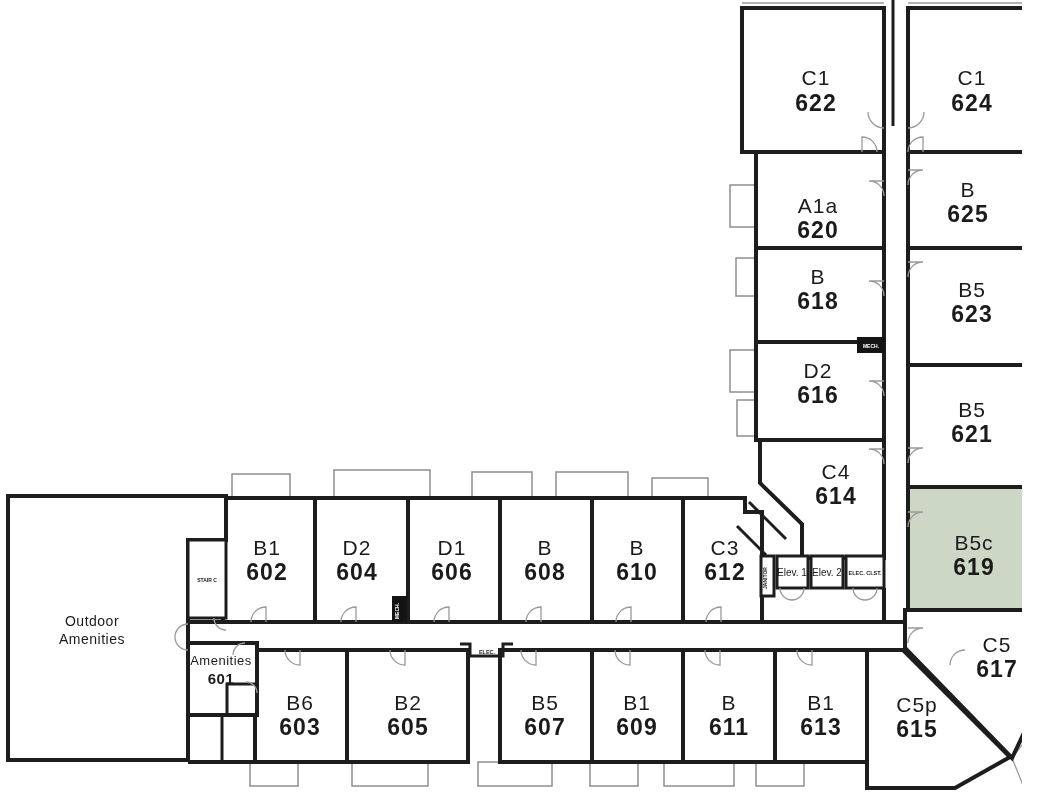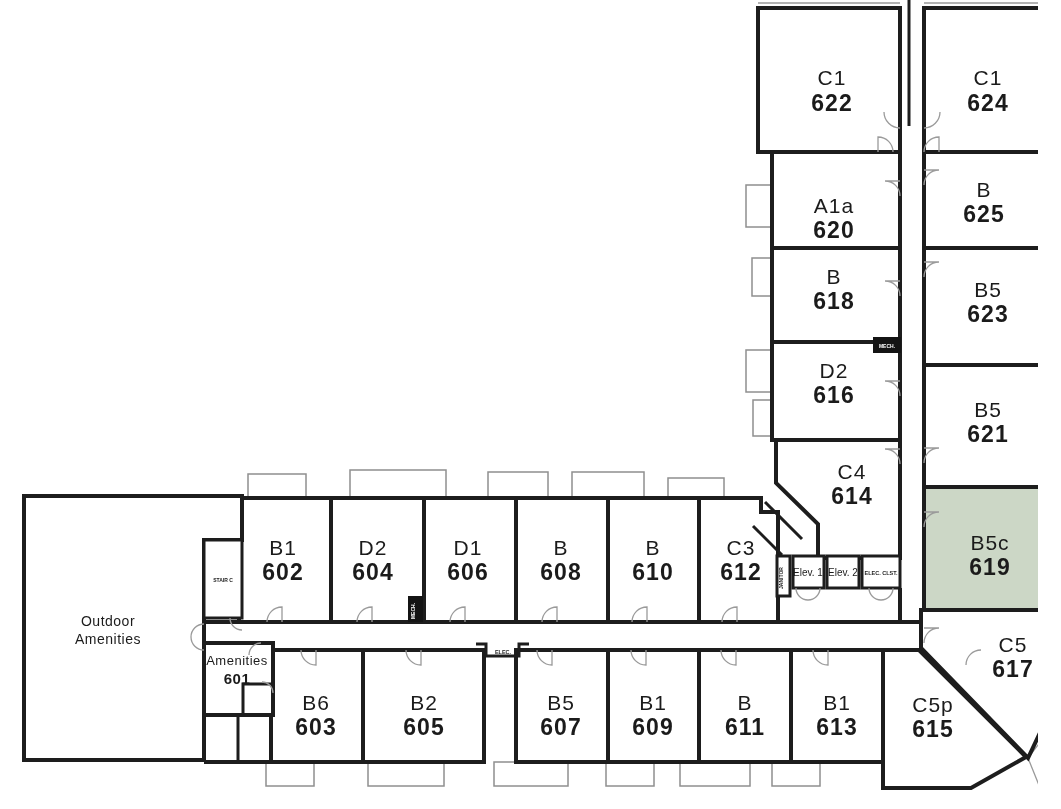--- a/index.html
+++ b/index.html
@@ -1,16 +1,16 @@
 <!DOCTYPE html>
 <html><head>
 <meta charset="utf-8">
 <style>
   html,body{margin:0;padding:0;background:#ffffff;}
-  .stage{position:relative;width:1022px;height:809px;background:#fff;overflow:hidden;margin-left:16px;}
+  .stage{position:relative;width:1022px;height:809px;background:#fff;overflow:hidden;}
   svg{display:block;}
   text{font-family:"Liberation Sans",sans-serif;fill:#1b1b1b;text-anchor:middle;}
   .t1{font-size:21px;letter-spacing:1px;}
   .t2{font-size:23px;font-weight:bold;letter-spacing:1px;}
   .s1{font-size:13px;letter-spacing:.5px;}
   .s2{font-size:15px;font-weight:bold;letter-spacing:.5px;}
   .od{font-size:14px;letter-spacing:.5px;}
   .elev{font-size:10px;}
   .tiny{font-size:5.5px;font-weight:bold;}
   .micro{font-size:5px;font-weight:bold;}

